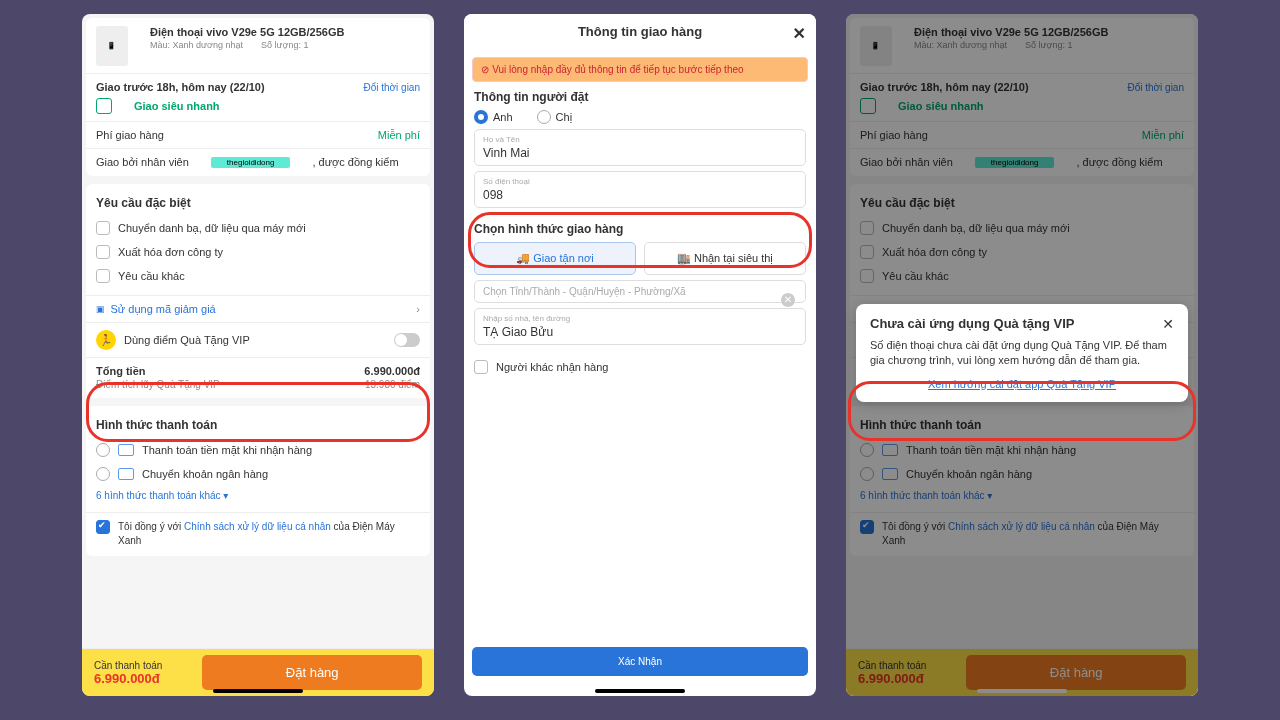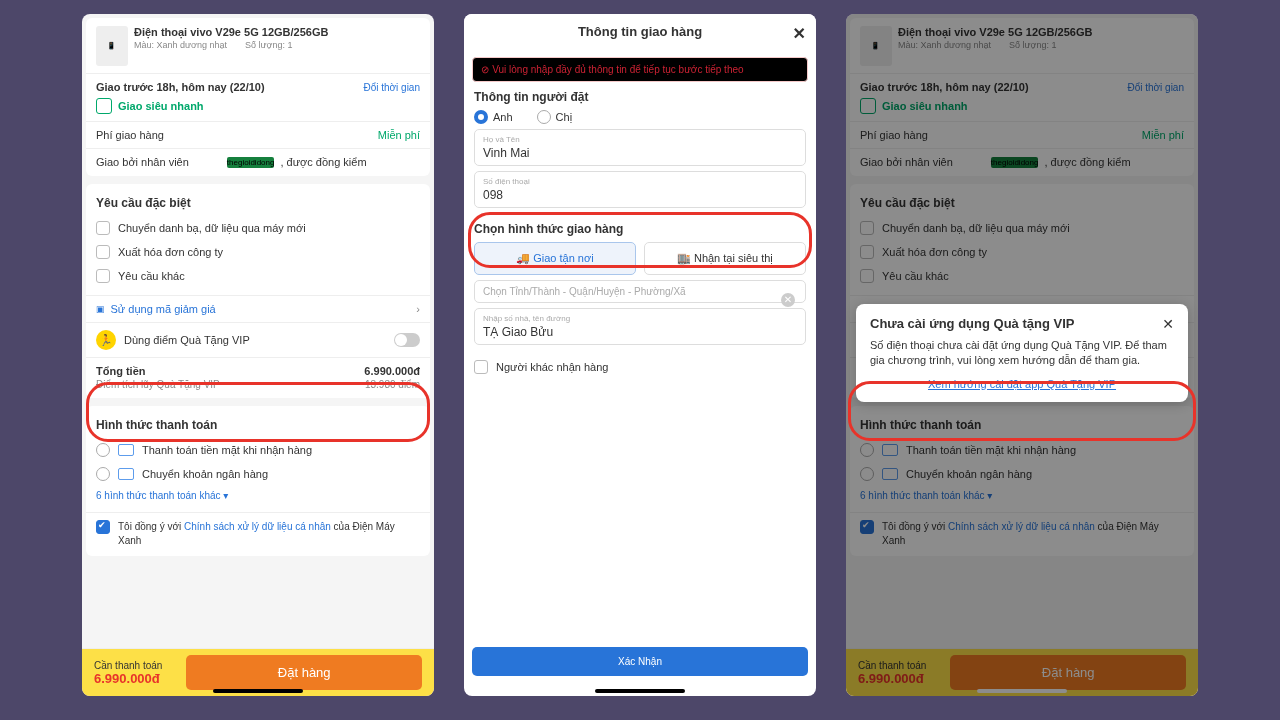--- a/index.html
+++ b/index.html
@@ -1,49 +1,49 @@
 <!DOCTYPE html>
 <html><head>
 <meta charset="utf-8">
 <style>
 html,body{margin:0;padding:0;background:#4D4769;font-family:Arial,Helvetica,sans-serif;font-size:11px;color:#333;}
 .wrap{display:flex;gap:30px;justify-content:center;align-items:flex-start;padding:14px 28px;}
 .screen{width:352px;height:682px;background:#f5f5f5;border-radius:8px;position:relative;overflow:hidden;}
 .card{background:#fff;border-radius:6px;margin:4px 4px 8px 4px;padding:8px 10px;}
-.row{display:flex;align-items:center;gap:6px;}
+.row{display:flex;align-items:center;gap:22px;}
 .sep{border-top:1px solid #eee;margin:7px -10px;}
 .title{font-weight:bold;font-size:12px;margin:4px 0 6px 0;}
 .muted{color:#888;}
 .green{color:#00a86b;}
 .link{color:#2874d8;}
 .bold{font-weight:bold;}
 .checkbox{width:12px;height:12px;border:1.5px solid #bbb;border-radius:3px;flex-shrink:0;}
 .checkbox.checked{border-color:#2874d8;background:#2874d8;position:relative;}
 .checkbox.checked::after{content:"✔";color:#fff;font-size:9px;position:absolute;top:-1px;left:1px;}
 .smallcheck{width:14px;height:14px;border:1.5px solid #00a86b;border-radius:3px;}
 .radio{width:12px;height:12px;border:1.5px solid #aaa;border-radius:50%;display:inline-block;}
 .radio.sel{border:4px solid #2874d8;width:6px;height:6px;}
 .thumb{width:32px;height:40px;background:#eee;border-radius:3px;flex-shrink:0;display:flex;align-items:center;justify-content:center;font-size:7px;color:#aaa;}
-.badge{background:#15803d;color:#000;font-size:8px;padding:1px 0;border-radius:2px;margin-left:32px;}
+.badge{background:#5eead4;color:#000;font-size:8px;padding:1px 16px;border-radius:2px;}
 .toggle{width:26px;height:14px;background:#ccc;border-radius:7px;position:relative;flex-shrink:0;}
 .toggle::after{content:"";position:absolute;width:12px;height:12px;background:#fff;border-radius:50%;top:1px;left:1px;}
 .circle{width:20px;height:20px;border-radius:50%;background:#ffd400;display:flex;align-items:center;justify-content:center;font-size:11px;flex-shrink:0;}
 .hl{border:3.5px solid #e8332a;border-radius:22px;position:absolute;pointer-events:none;}
 .bottom{position:absolute;bottom:0;left:0;right:0;background:#fde047;border-top:1px solid #eee;}
 .orangebtn{background:#ef7b21;color:#fff;text-align:center;padding:10px 0;border-radius:5px;font-size:13px;}
 .bluebtn{background:#2874d8;color:#fff;text-align:center;padding:9px 0;border-radius:5px;font-size:10px;margin:8px;}
 .home{position:absolute;bottom:3px;left:50%;width:90px;height:4px;background:#000;border-radius:3px;transform:translateX(-50%);}
 .home.w{background:#fff;}
 .input{border:1px solid #ddd;border-radius:5px;padding:5px 8px;margin:5px 0;}
 .input .lbl{font-size:8px;color:#aaa;}
 .input .val{font-size:12px;margin-top:2px;}
 .tabrow{display:flex;gap:8px;}
 .tab{flex:1;border:1px solid #ddd;border-radius:5px;text-align:center;padding:9px 0;font-size:11px;}
 .tab.active{background:#eef3fb;border-color:#a9c6ec;color:#2874d8;}
-.warn{background:#000000;border:1px solid #f5c9c9;border-radius:4px;padding:6px 8px;font-size:10px;color:#c23;margin:8px;}
+.warn{background:#fdba74;border:1px solid #f5c9c9;border-radius:4px;padding:6px 8px;font-size:10px;color:#c23;margin:8px;}
 .header{display:flex;align-items:center;justify-content:center;position:relative;padding:10px 0;background:#fff;font-weight:bold;font-size:13px;}
 .close{position:absolute;right:10px;top:10px;font-size:16px;}
 .pencil{color:#2874d8;font-size:9px;}
 .clr{position:absolute;right:10px;top:12px;width:14px;height:14px;background:#ccc;border-radius:50%;color:#fff;text-align:center;line-height:14px;font-size:10px;}
 .popup{position:absolute;top:290px;left:10px;right:10px;background:#fff;border-radius:8px;padding:12px 14px;box-shadow:0 2px 12px rgba(0,0,0,0.2);}
 .dim::after{content:"";position:absolute;inset:0;background:rgba(0,0,0,0.45);pointer-events:none;}
 .icon{width:14px;height:10px;border:1.5px solid #5d9cec;border-radius:2px;display:inline-block;}
 .opt{display:flex;align-items:center;gap:8px;padding:5px 0;}
 </style>
 </head>

